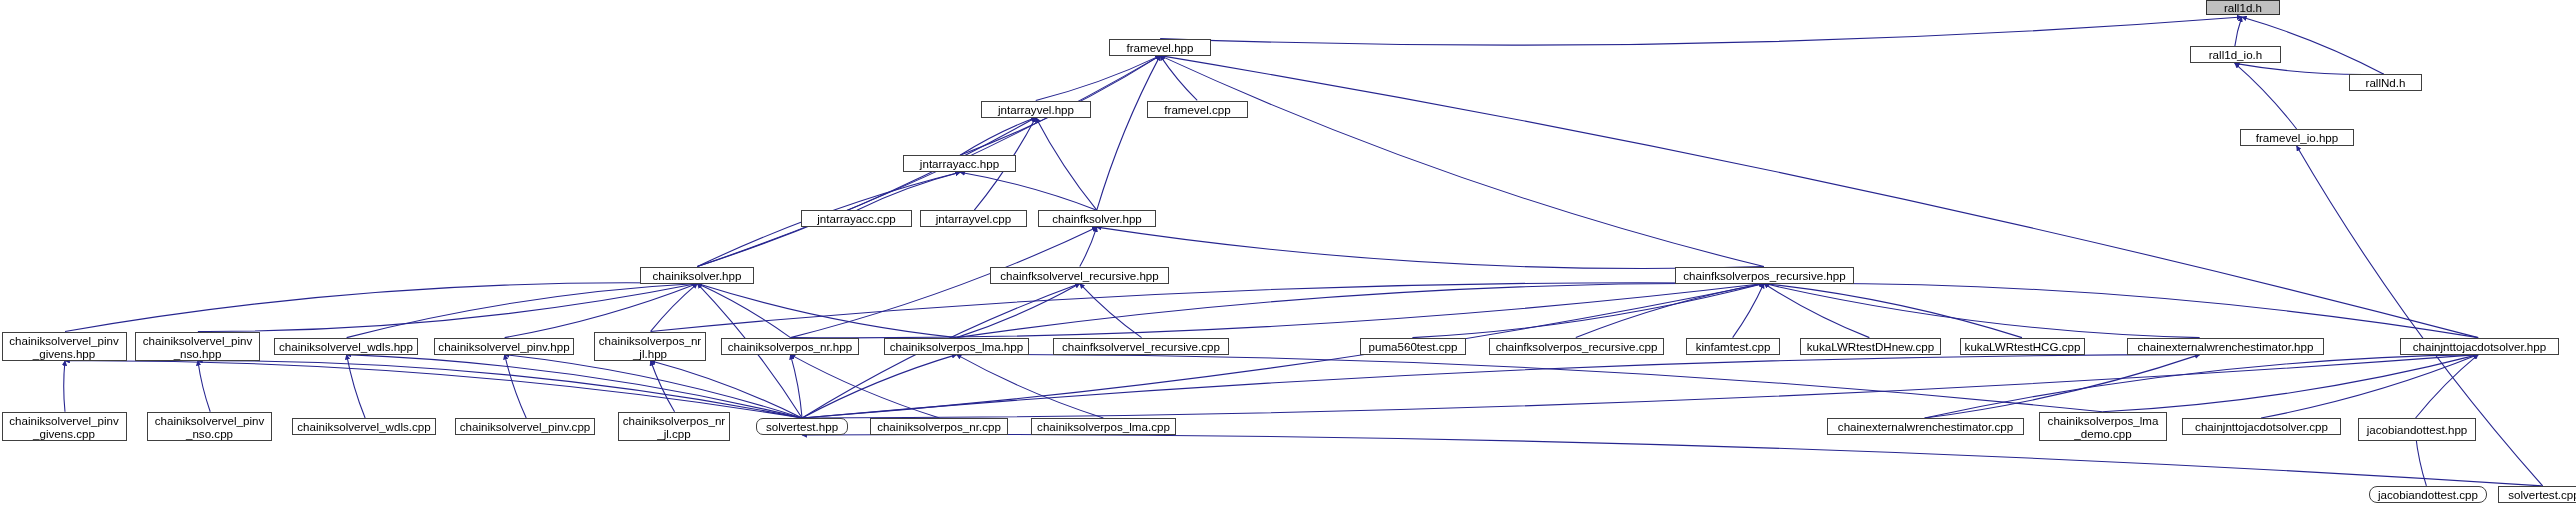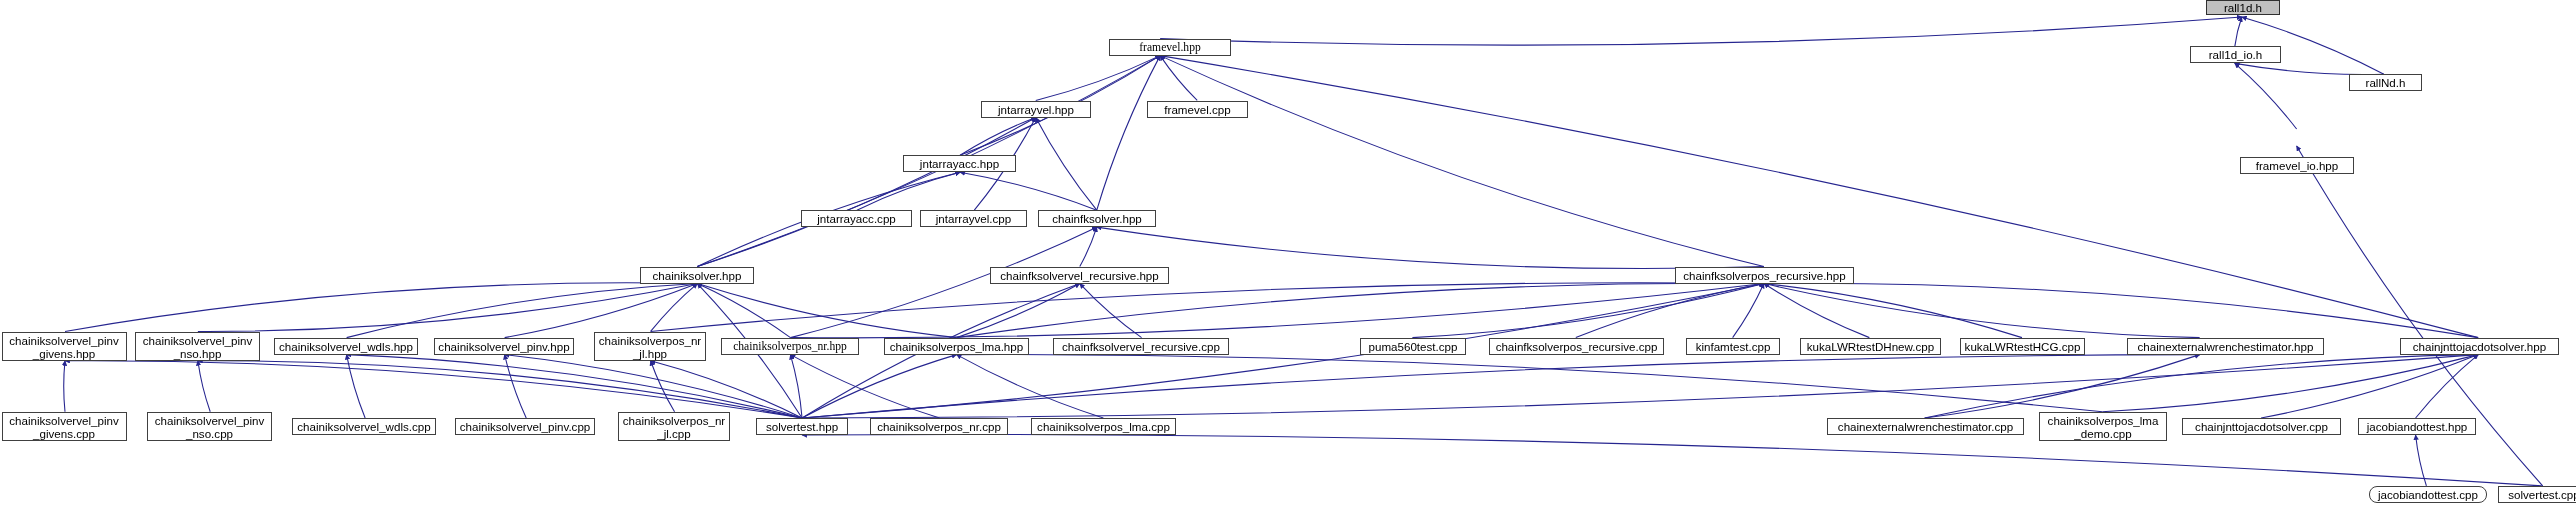--- a/index.html
+++ b/index.html
@@ -123,62 +123,62 @@
         <path d="M 2489.5 541 Q 2843.65 464.175 3206 459" fill="none" stroke="#26258f" stroke-width="1.4" marker-end="url(#arrow)"></path>
         <path d="M 1036.5 541 Q 2122.7607903274634 539.9714587247756 3206 459" fill="none" stroke="#26258f" stroke-width="1.4" marker-end="url(#arrow)"></path>
         <path d="M 3139 629 Q 3128.7 596.7 3125 563" fill="none" stroke="#26258f" stroke-width="1.4" marker-end="url(#arrow)"></path>
         <path d="M 3289.5 629 Q 2164.1712685151333 556.0171520515927 1036.5 563" fill="none" stroke="#26258f" stroke-width="1.4" marker-end="url(#arrow)"></path>
       </g>
   </svg>
   <div id="node-layer">
       <div class="node root" style="left: 2206px; top: 0px; width: 74px; height: 15px;">rall1d.h</div>
       <div class="node" style="left: 2190px; top: 46px; width: 91px; height: 17px;">rall1d_io.h</div>
       <div class="node" style="left: 2349px; top: 74px; width: 73px; height: 17px;">rallNd.h</div>
-      <div class="node" style="left: 2240px; top: 129px; width: 114px; height: 17px; margin-top: 28px;">framevel_io.hpp</div>
-      <div class="node" style="left: 1109px; top: 39px; width: 122px; height: 17px; font-family: Liberation Serif, serif;">framevel.hpp</div>
+      <div class="node" style="left: 2240px; top: 129px; width: 114px; height: 17px;">framevel_io.hpp</div>
+      <div class="node" style="left: 1109px; top: 39px; width: 102px; height: 17px;">framevel.hpp</div>
       <div class="node" style="left: 981px; top: 101px; width: 110px; height: 17px;">jntarrayvel.hpp</div>
       <div class="node" style="left: 1147px; top: 101px; width: 101px; height: 17px;">framevel.cpp</div>
       <div class="node" style="left: 903px; top: 155px; width: 113px; height: 17px;">jntarrayacc.hpp</div>
       <div class="node" style="left: 801px; top: 210px; width: 111px; height: 17px;">jntarrayacc.cpp</div>
       <div class="node" style="left: 920px; top: 210px; width: 107px; height: 17px;">jntarrayvel.cpp</div>
       <div class="node" style="left: 1038px; top: 210px; width: 118px; height: 17px;">chainfksolver.hpp</div>
       <div class="node" style="left: 640px; top: 267px; width: 114px; height: 17px;">chainiksolver.hpp</div>
       <div class="node" style="left: 990px; top: 267px; width: 179px; height: 17px;">chainfksolvervel_recursive.hpp</div>
       <div class="node" style="left: 1675px; top: 267px; width: 179px; height: 17px;">chainfksolverpos_recursive.hpp</div>
       <div class="node" style="left: 1.5px; top: 332px; width: 125px; height: 29px;">chainiksolvervel_pinv
 _givens.hpp</div>
       <div class="node" style="left: 135px; top: 332px; width: 125px; height: 29px;">chainiksolvervel_pinv
 _nso.hpp</div>
       <div class="node" style="left: 274px; top: 338px; width: 144px; height: 17px;">chainiksolvervel_wdls.hpp</div>
       <div class="node" style="left: 434px; top: 338px; width: 140px; height: 17px;">chainiksolvervel_pinv.hpp</div>
       <div class="node" style="left: 594px; top: 332px; width: 112px; height: 29px;">chainiksolverpos_nr
 _jl.hpp</div>
-      <div class="node" style="left: 721px; top: 338px; width: 138px; height: 17px; font-family: Liberation Serif, serif;">chainiksolverpos_nr.hpp</div>
+      <div class="node" style="left: 721px; top: 338px; width: 138px; height: 17px;">chainiksolverpos_nr.hpp</div>
       <div class="node" style="left: 884px; top: 338px; width: 145px; height: 17px;">chainiksolverpos_lma.hpp</div>
       <div class="node" style="left: 1053px; top: 338px; width: 176px; height: 17px;">chainfksolvervel_recursive.cpp</div>
       <div class="node" style="left: 1360px; top: 338px; width: 106px; height: 17px;">puma560test.cpp</div>
       <div class="node" style="left: 1489px; top: 338px; width: 175px; height: 17px;">chainfksolverpos_recursive.cpp</div>
       <div class="node" style="left: 1686px; top: 338px; width: 94px; height: 17px;">kinfamtest.cpp</div>
       <div class="node" style="left: 1800px; top: 338px; width: 141px; height: 17px;">kukaLWRtestDHnew.cpp</div>
       <div class="node" style="left: 1960px; top: 338px; width: 125px; height: 17px;">kukaLWRtestHCG.cpp</div>
       <div class="node" style="left: 2102px; top: 338px; width: 197px; height: 17px; margin-left: 25px;">chainexternalwrenchestimator.hpp</div>
       <div class="node" style="left: 2400px; top: 338px; width: 159px; height: 17px;">chainjnttojacdotsolver.hpp</div>
       <div class="node" style="left: 1.5px; top: 412px; width: 125px; height: 29px;">chainiksolvervel_pinv
 _givens.cpp</div>
       <div class="node" style="left: 147px; top: 412px; width: 125px; height: 29px;">chainiksolvervel_pinv
 _nso.cpp</div>
       <div class="node" style="left: 292px; top: 418px; width: 144px; height: 17px;">chainiksolvervel_wdls.cpp</div>
       <div class="node" style="left: 455px; top: 418px; width: 140px; height: 17px;">chainiksolvervel_pinv.cpp</div>
       <div class="node" style="left: 618px; top: 412px; width: 112px; height: 29px;">chainiksolverpos_nr
 _jl.cpp</div>
-      <div class="node" style="left: 756px; top: 418px; width: 92px; height: 17px;">solvertest.hpp</div>
+      <div class="node" style="left: 756px; top: 418px; width: 92px; height: 17px; border-radius: 7px;">solvertest.hpp</div>
       <div class="node" style="left: 870px; top: 418px; width: 138px; height: 17px;">chainiksolverpos_nr.cpp</div>
       <div class="node" style="left: 1031px; top: 418px; width: 145px; height: 17px;">chainiksolverpos_lma.cpp</div>
       <div class="node" style="left: 1827px; top: 418px; width: 197px; height: 17px;">chainexternalwrenchestimator.cpp</div>
       <div class="node" style="left: 2039px; top: 412px; width: 128px; height: 29px;">chainiksolverpos_lma
 _demo.cpp</div>
       <div class="node" style="left: 2182px; top: 418px; width: 159px; height: 17px;">chainjnttojacdotsolver.cpp</div>
-      <div class="node" style="left: 2358px; top: 418px; width: 118px; height: 17px;">jacobiandottest.hpp</div>
+      <div class="node" style="left: 2358px; top: 418px; width: 118px; height: 23px;">jacobiandottest.hpp</div>
       <div class="node" style="left: 2369px; top: 486px; width: 118px; height: 17px; border-radius: 8px;">jacobiandottest.cpp</div>
       <div class="node" style="left: 2498px; top: 486px; width: 92px; height: 17px;">solvertest.cpp</div>
     </div>
 </div>
 
 
 </body></html>

